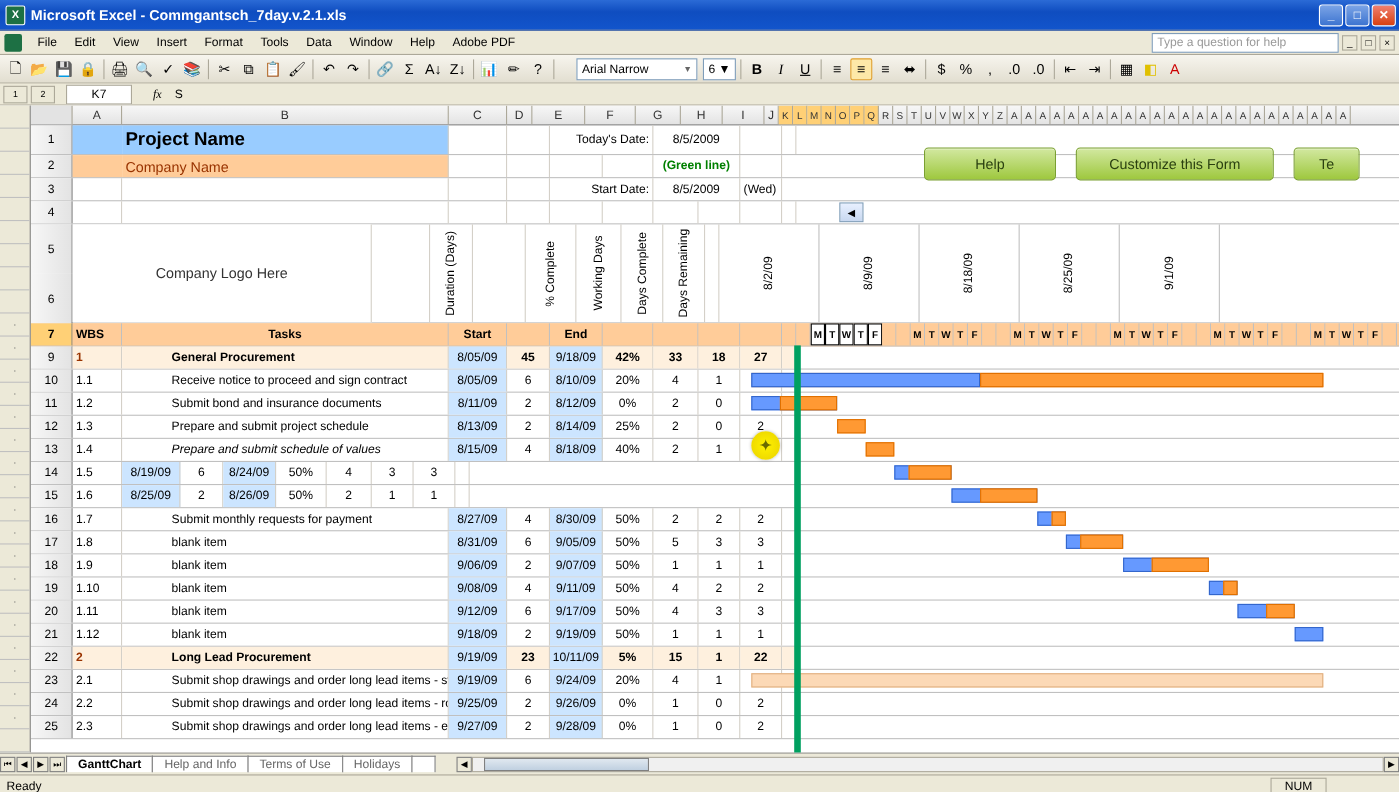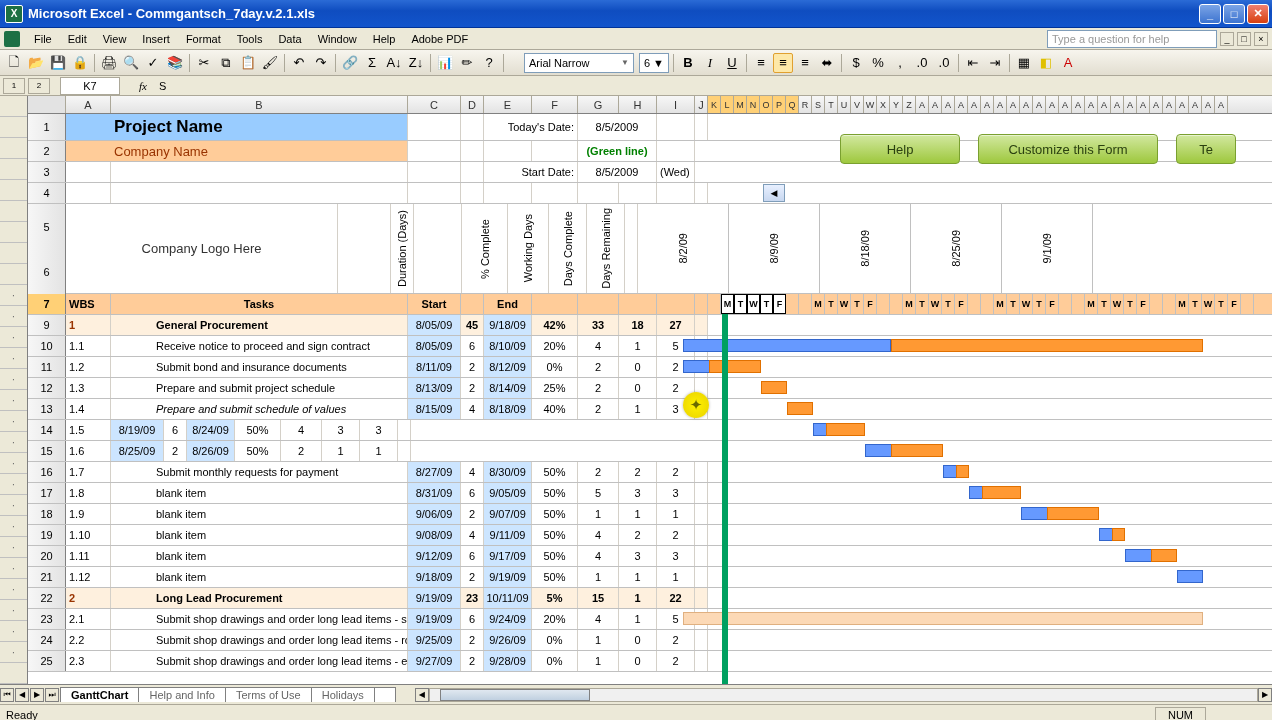--- a/index.html
+++ b/index.html
@@ -57,21 +57,21 @@
 .row { display:flex; height:21px; border-bottom:1px solid #c0c0c0; flex-shrink:0; }
 .row.h80 { height:80px; }
 .row.h27 { height:27px; }
 .rh { width:38px; background:linear-gradient(90deg,#f7f7f7,#e3e3e3); border-right:1px solid #808080; display:flex; align-items:center; justify-content:center; font-size:11px; flex-shrink:0; }
 .rh.sel { background:#ffd076; }
 .cell { border-right:1px solid #d4d0c8; display:flex; align-items:center; padding:0 3px; flex-shrink:0; overflow:hidden; white-space:nowrap; font-size:11px; }
 .cell.c { justify-content:center; }
 .cell.r { justify-content:flex-end; }
 
 
-.wA{width:45px;} .wB{width:297px;} .wC{width:53px;} .wD{width:23px;} .wE{width:48px;}
+.wA{width:45px;} .wB{width:297px;} .wC{width:53px;} .wD{width:39px;} .wE{width:48px;}
 .wF{width:46px;} .wG{width:41px;} .wH{width:38px;} .wI{width:38px;} .wJ{width:13px;}
 
 
 .r1 .cell.wA,.r1 .cell.wB{background:#99ccff;font-weight:bold;font-size:17px;color:#000;}
 .r1 .cell.wA{border-right:none;}
 .r2 .cell.wA,.r2 .cell.wB{background:#ffcc99;color:#993300;font-size:13px;}
 .r2 .cell.wA{border-right:none;}
 .logoarea{background:#fff;display:flex;align-items:center;justify-content:center;font-size:13px;color:#333;}
 .rowhdr{background:#ffcc99;font-weight:bold;}
 .rowhdr .cell{background:#ffcc99;border-right:1px solid #c0c0c0;}

